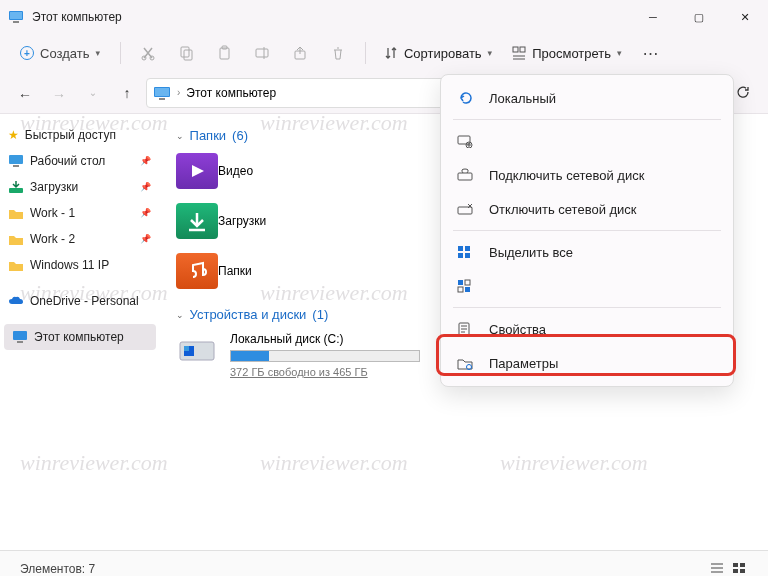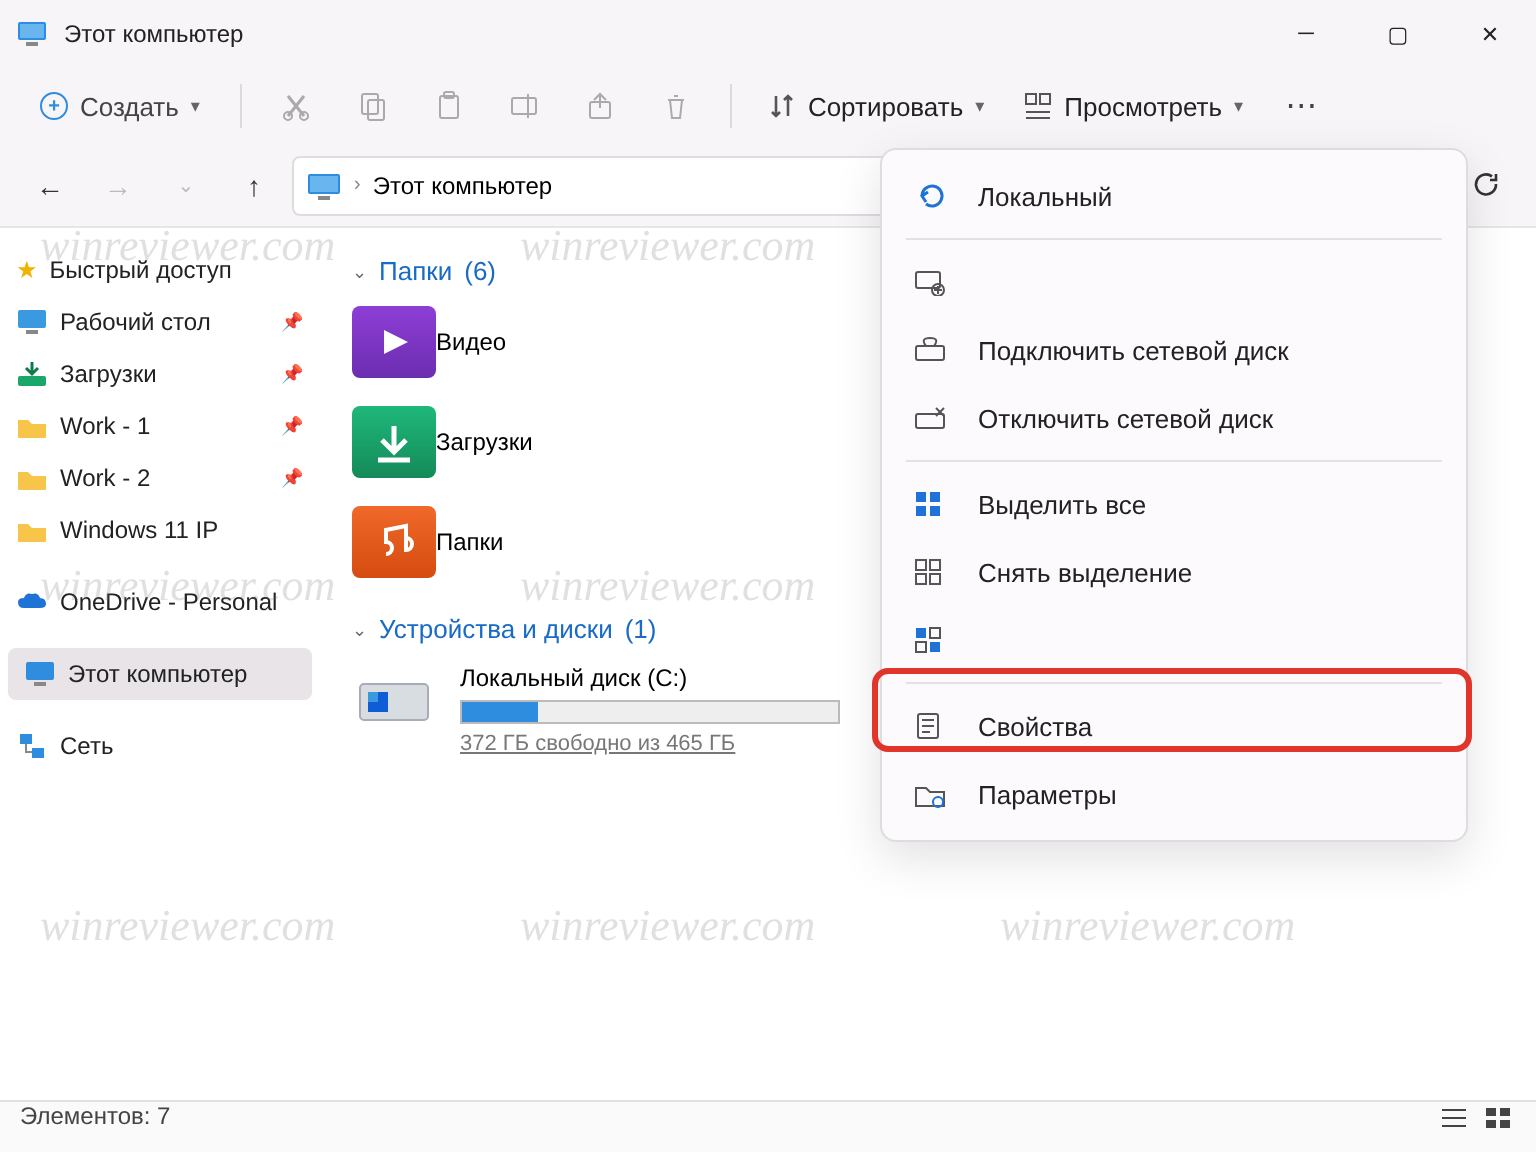--- a/index.html
+++ b/index.html
@@ -35,21 +35,21 @@
   .folders-row { display: flex; gap: 32px; flex-wrap: wrap; }
   .folder-item { display: flex; align-items: center; width: 250px; }
   .folder-icon { width: 42px; height: 36px; border-radius: 4px; position: relative; }
   .folder-label { font-size: 12px; }
   .drive-item { display: flex; align-items: flex-start; gap: 12px; margin-top: 8px; }
   .drive-icon { width: 42px; height: 36px; }
   .drive-info { font-size: 12px; }
   .drive-bar { width: 190px; height: 12px; border: 1px solid #bbb; margin: 4px 0; background: #eee; }
   .drive-bar-fill { height: 100%; background: #2f8de0; }
   .drive-sub { font-size: 11px; color: #777; text-decoration: underline; }
-  .statusbar { height: 26px; border-top: 1px solid #e0e0e0; display: flex; align-items: flex-start; padding: 0 10px; font-size: 12px; color: #444; background: #fafafa; }
+  .statusbar { height: 26px; border-top: 1px solid #e0e0e0; display: flex; align-items: flex-end; padding: 0 20px; font-size: 12px; color: #444; background: #fafafa; }
   .statusbar .views { margin-left: auto; display: flex; gap: 4px; }
   .view-sq { width: 18px; height: 16px; display: flex; align-items: center; justify-content: center; }
   .context-menu { position: absolute; top: 74px; left: 440px; width: 294px; background: #fcfafc; border: 1px solid #ddd; border-radius: 8px; box-shadow: 0 8px 24px rgba(0,0,0,.12); padding: 6px; z-index: 50; }
   .menu-item { display: flex; align-items: center; height: 34px; padding: 0 10px; gap: 14px; font-size: 13px; color: #222; border-radius: 4px; }
   .menu-item .mi-icon { width: 18px; text-align: center; color: #555; }
   .menu-sep { height: 1px; background: #e4e0e4; margin: 4px 6px; }
   .menu-highlight { position: absolute; border: 3px solid #e0352b; border-radius: 8px; left: 436px; top: 334px; width: 300px; height: 42px; z-index: 60; pointer-events: none; }
   .watermark { position: absolute; color: rgba(120,110,120,0.22); font-size: 22px; font-style: italic; font-family: Georgia, serif; pointer-events: none; z-index: 5; }
   svg { display: block; }
 </style>
@@ -229,30 +229,20 @@
     <div class="side-item selected">
       <span>
           <svg width="16" height="14">
             <rect x="1" y="1" width="14" height="9" rx="1" fill="#2f8de0"></rect>
             <rect x="5" y="11" width="6" height="2" fill="#888"></rect>
           </svg>
         </span>
       <span>Этот компьютер</span>
     </div>
     <div class="side-spacer"></div>
-    <div class="side-item">
-      <span>
-          <svg width="16" height="14">
-            <rect x="2" y="1" width="6" height="5" fill="#2f8de0"></rect>
-            <rect x="8" y="8" width="6" height="5" fill="#2f8de0"></rect>
-            <path d="M5 6 L5 10 L8 10" stroke="#888" fill="none"></path>
-          </svg>
-        </span>
-      <span>Сеть</span>
-    </div>
   </div>
 
   <div class="content">
     <div class="group-header">
       <span class="chev">⌄</span>
       <span>Папки</span>
       <span class="count">(6)</span>
     </div>
     <div class="folders-row">
       <div class="folder-item">
@@ -386,31 +376,20 @@
           <rect x="8" y="1" width="5" height="5" fill="#1e73d6"></rect>
           <rect x="1" y="8" width="5" height="5" fill="#1e73d6"></rect>
           <rect x="8" y="8" width="5" height="5" fill="#1e73d6"></rect>
         </svg>
       </span>
     <span>Выделить все</span>
   </div>
   <div class="menu-item">
     <span class="mi-icon">
         <svg width="14" height="14">
-          <rect x="1" y="1" width="5" height="5" stroke="#555" fill="none"></rect>
-          <rect x="8" y="1" width="5" height="5" stroke="#555" fill="none"></rect>
-          <rect x="1" y="8" width="5" height="5" stroke="#555" fill="none"></rect>
-          <rect x="8" y="8" width="5" height="5" stroke="#555" fill="none"></rect>
-        </svg>
-      </span>
-    <span>Снять выделение</span>
-  </div>
-  <div class="menu-item">
-    <span class="mi-icon">
-        <svg width="14" height="14">
           <rect x="1" y="1" width="5" height="5" fill="#1e73d6"></rect>
           <rect x="8" y="1" width="5" height="5" stroke="#555" fill="none"></rect>
           <rect x="1" y="8" width="5" height="5" stroke="#555" fill="none"></rect>
           <rect x="8" y="8" width="5" height="5" fill="#1e73d6"></rect>
         </svg>
       </span>
   </div>
   <div class="menu-sep"></div>
   <div class="menu-item">
     <span class="mi-icon">

